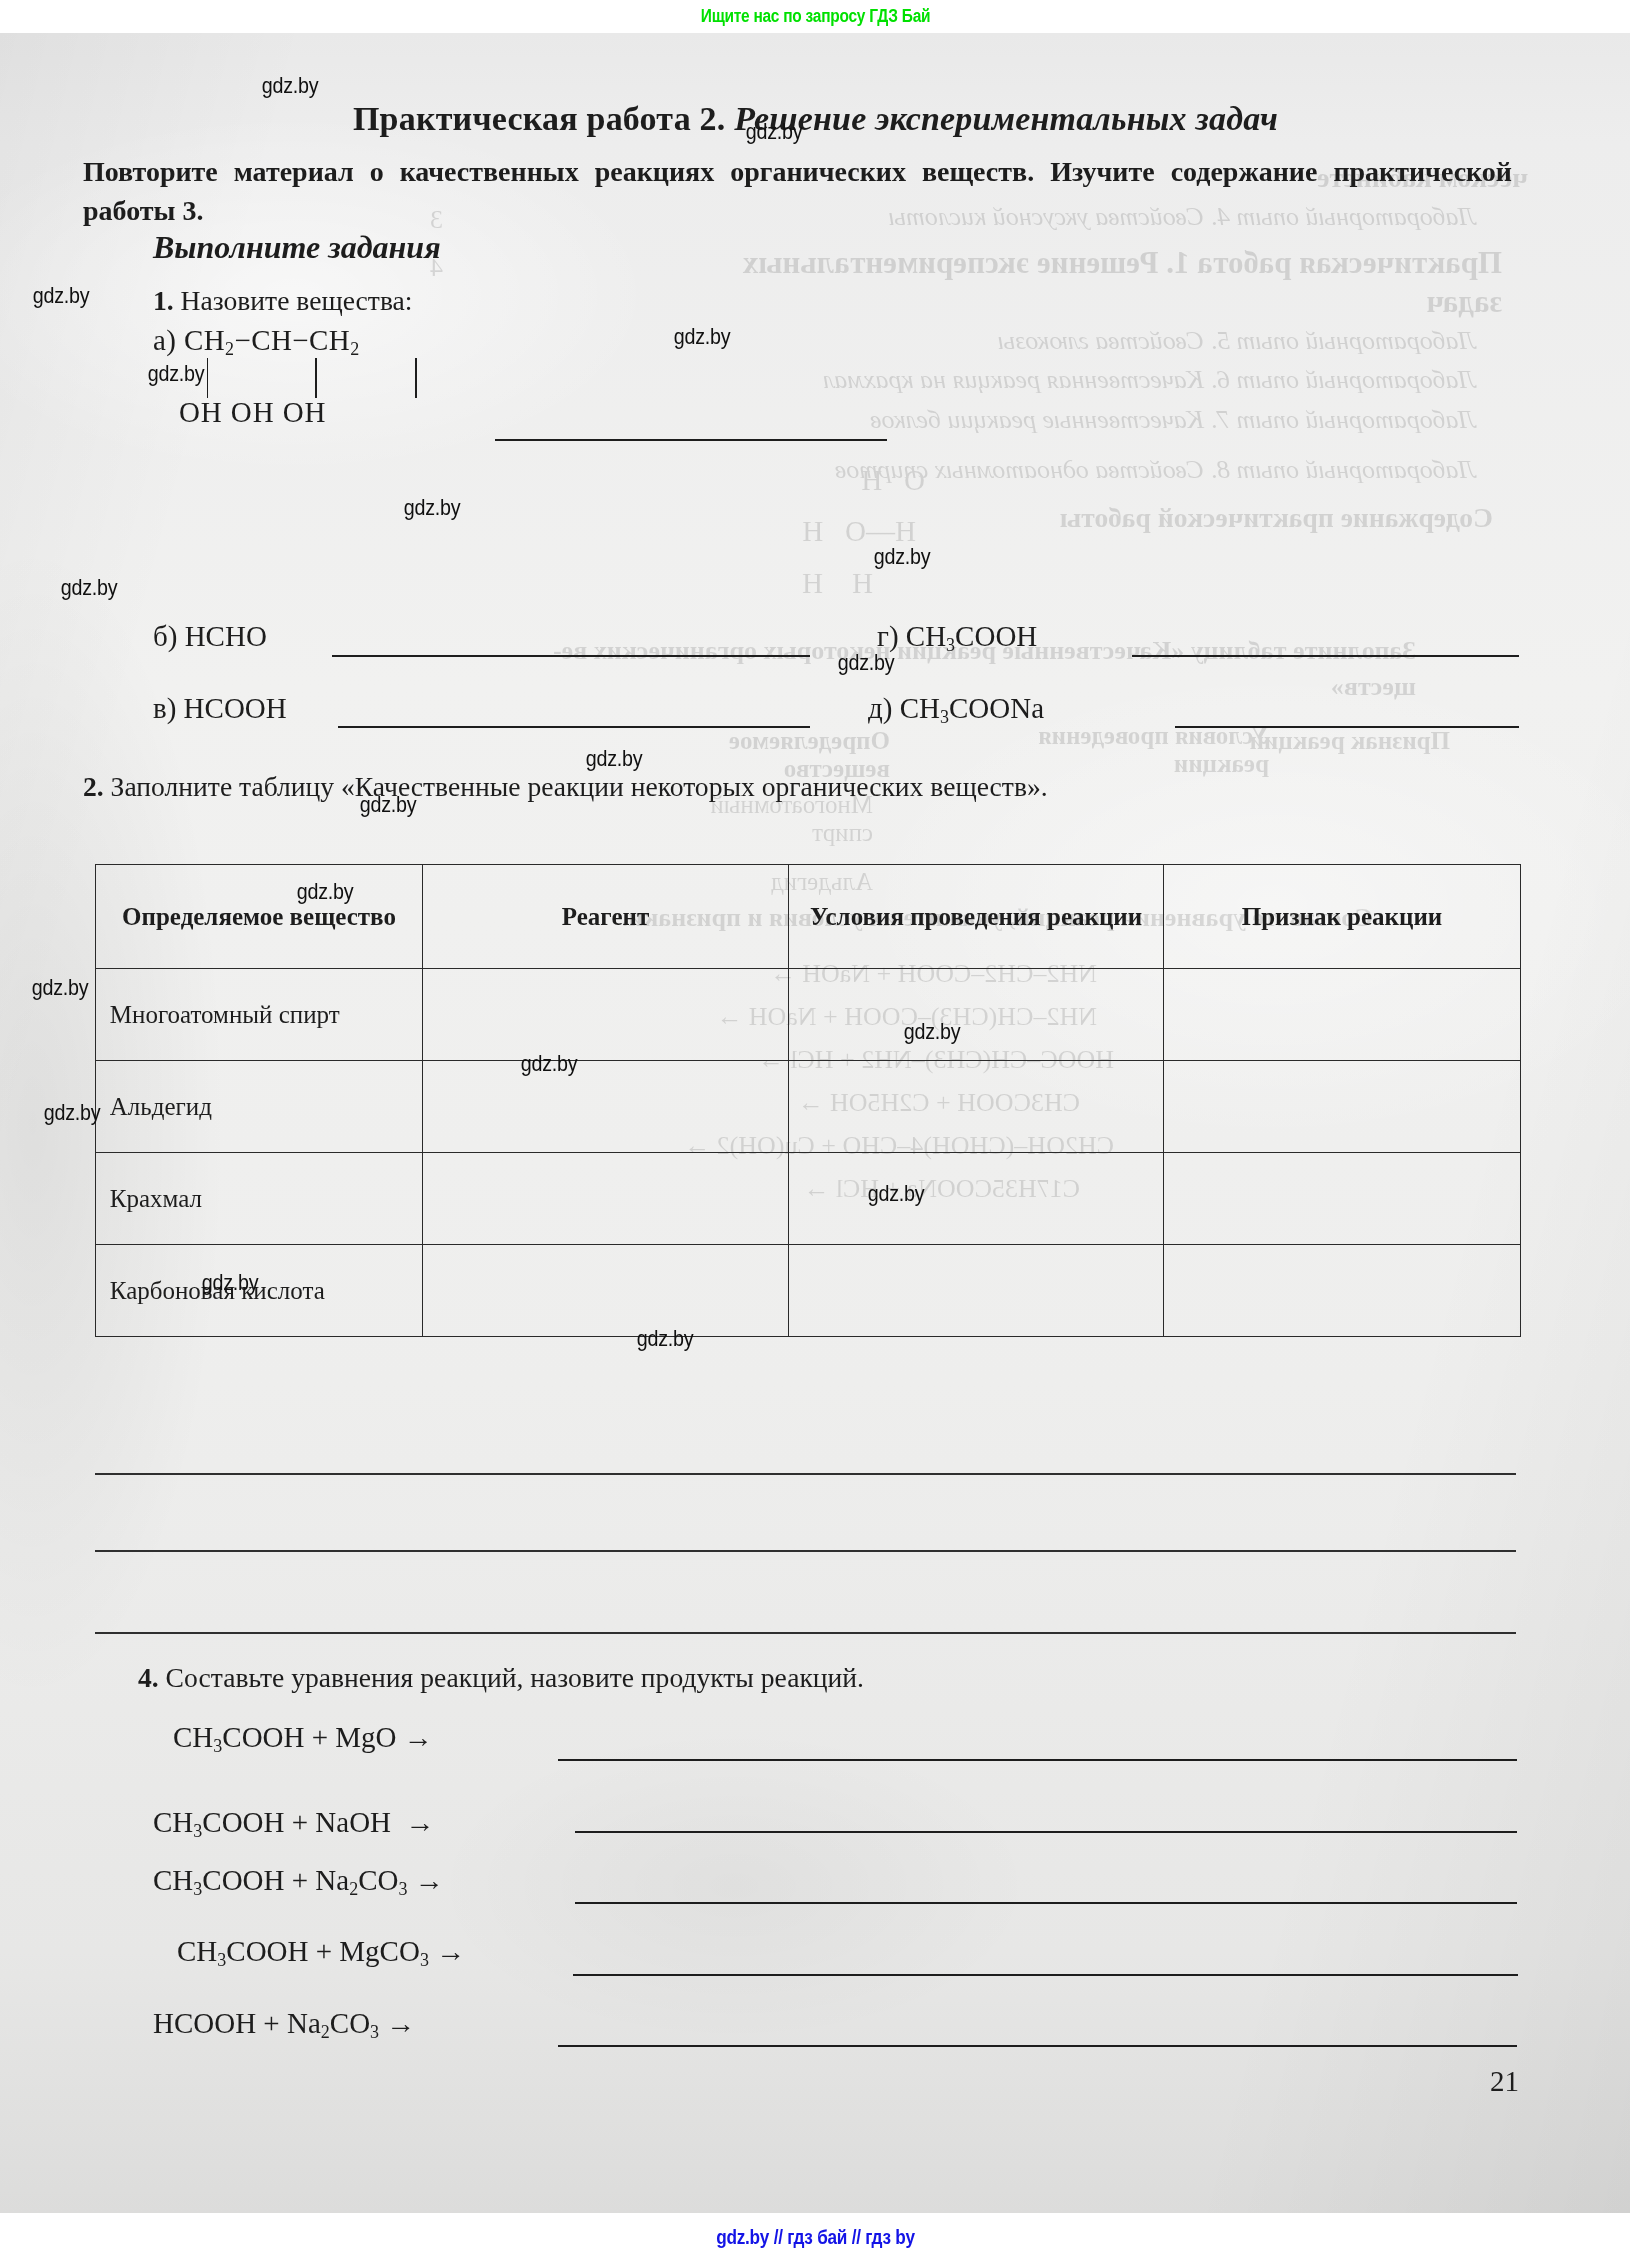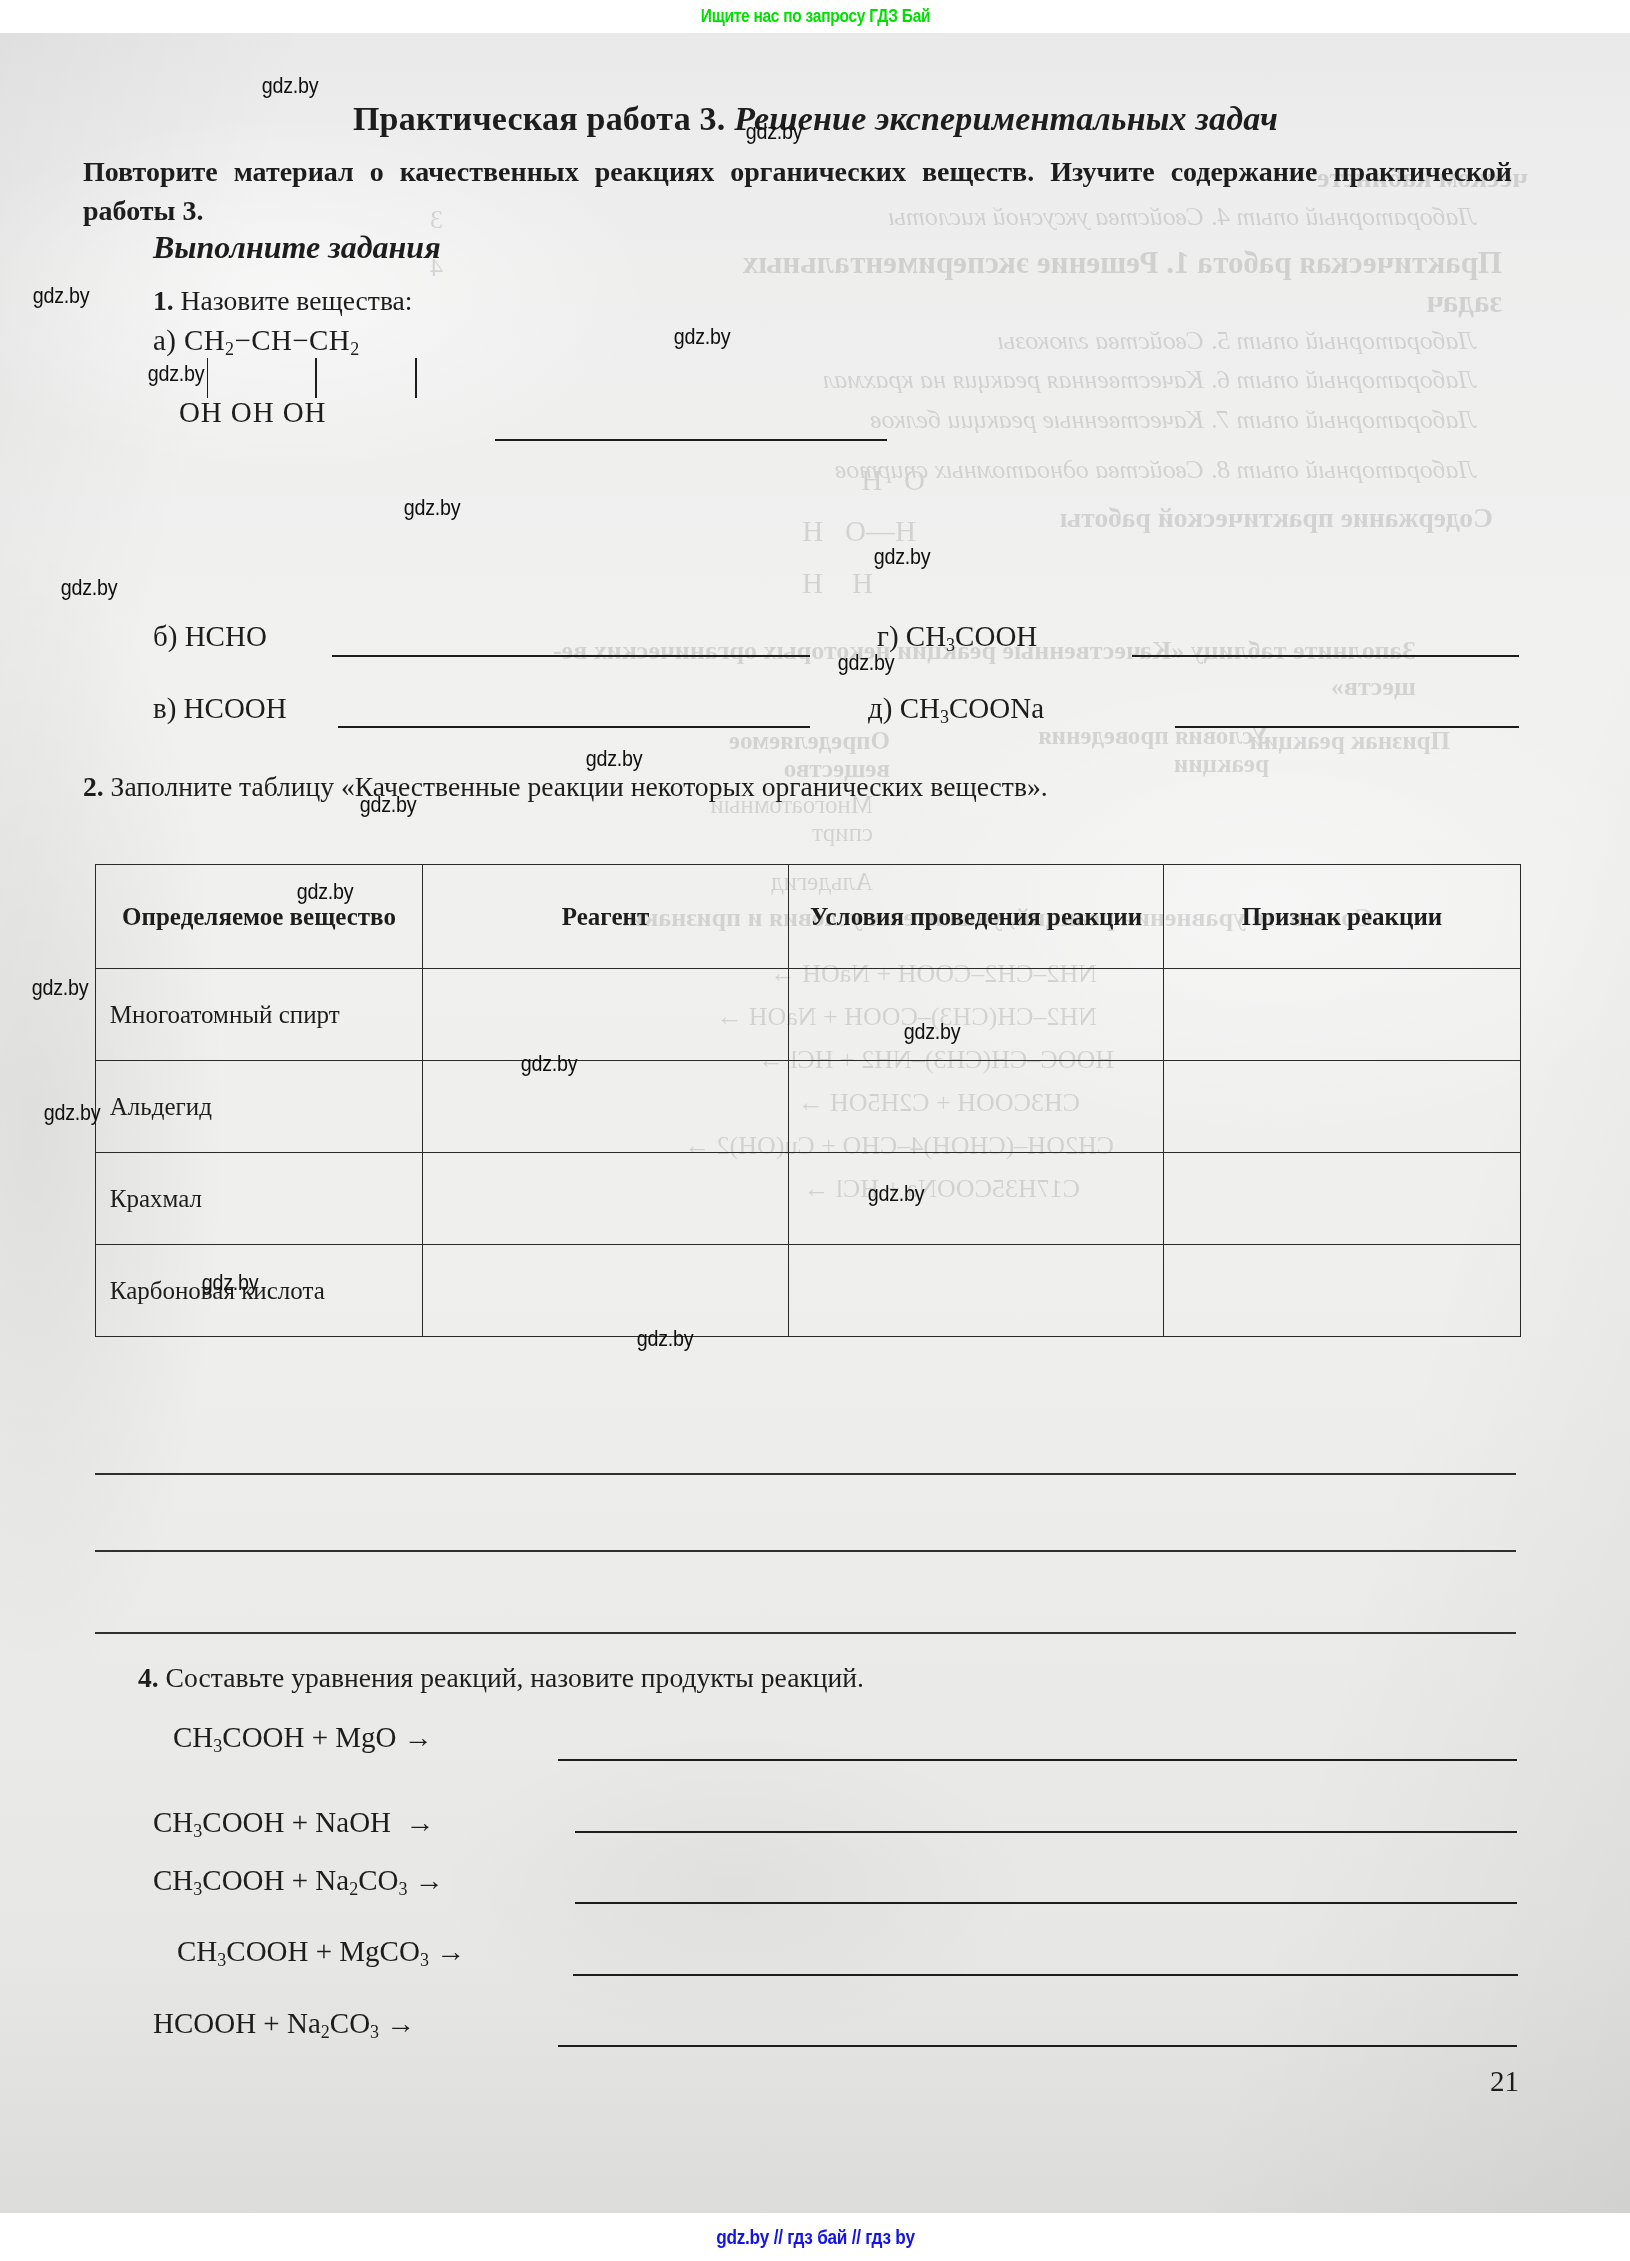--- a/index.html
+++ b/index.html
@@ -292,21 +292,21 @@
     <div class="bl" style="left:551px; top:1055px; font-size:26px;">CH3COOH + C2H5OH →</div>
     <div class="bl" style="left:517px; top:1098px; font-size:26px;">CH2OH–(CHOH)4–CHO + Cu(OH)2 →</div>
     <div class="bl" style="left:551px; top:1141px; font-size:26px;">C17H35COONa + HCl →</div>
     <div class="bl" style="left:1188px; top:172px; font-size:26px;">3</div>
     <div class="bl" style="left:1188px; top:220px; font-size:26px;">4</div>
   </div>
 
   <div id="content">
 
     <div class="doc-title">
-      <span>Практическая работа 3.</span>
+      <span>Практическая работа 2.</span>
       <em>Решение экспериментальных задач</em>
     </div>
 
     <div class="lead">Повторите материал о качественных реакциях органических веществ. Изучите содержание практической работы 3.</div>
 
     <div class="subhead">Выполните задания</div>
 
     <div class="task" id="task1">
       <b>1.</b>
       <span>Назовите вещества:</span>

